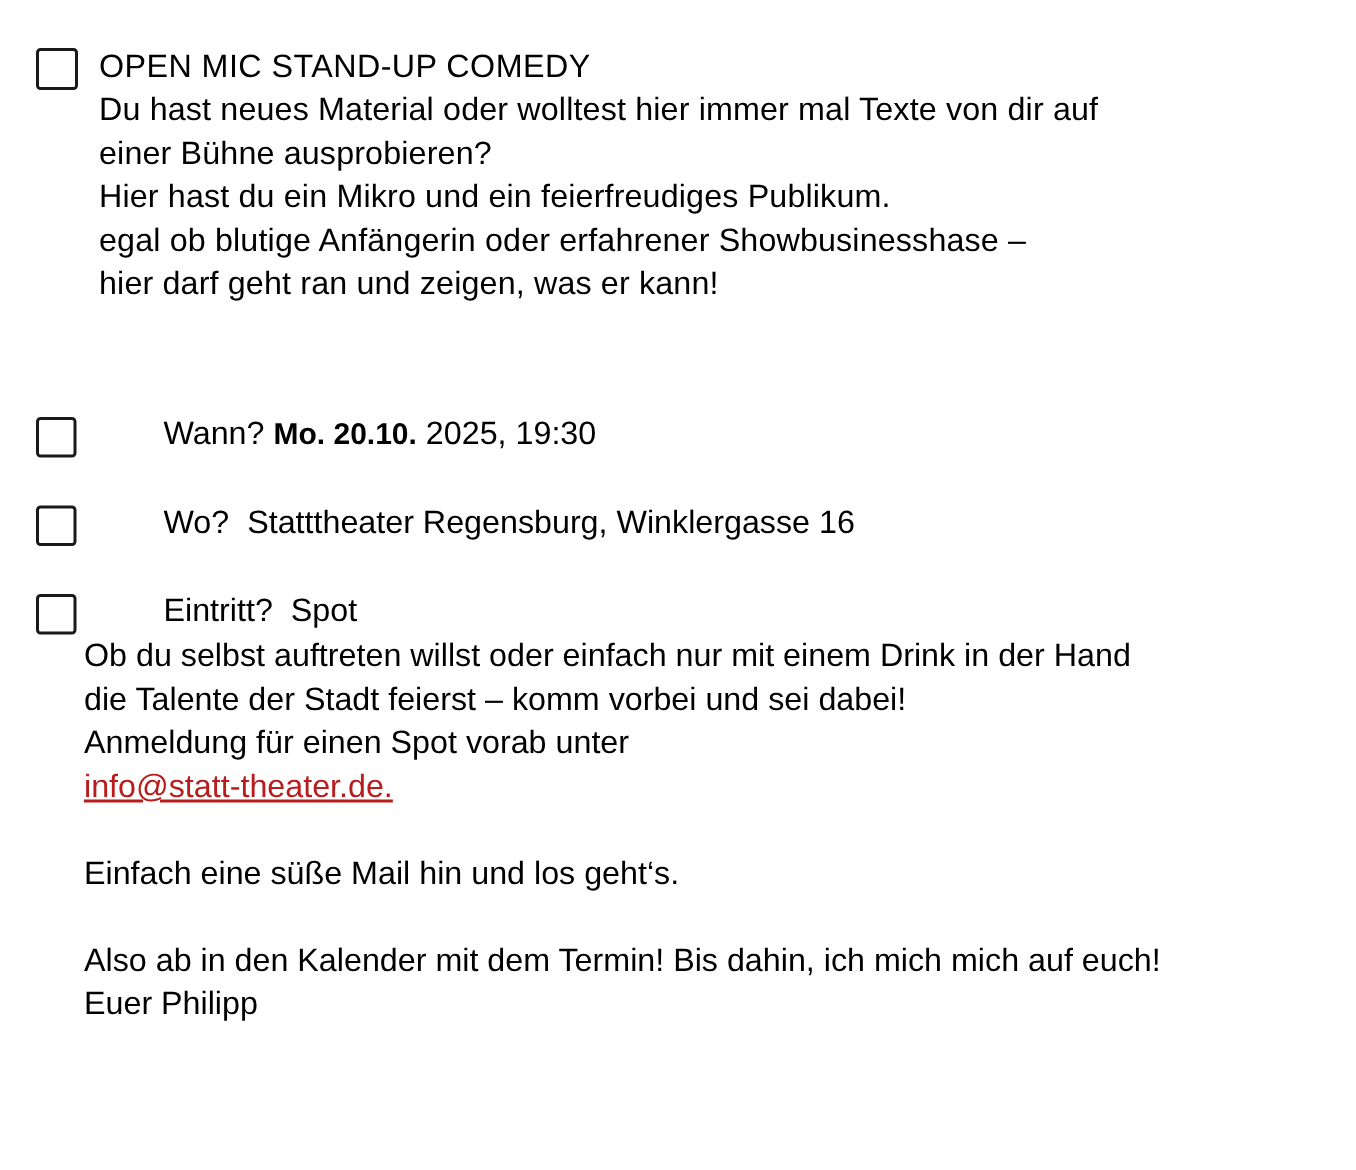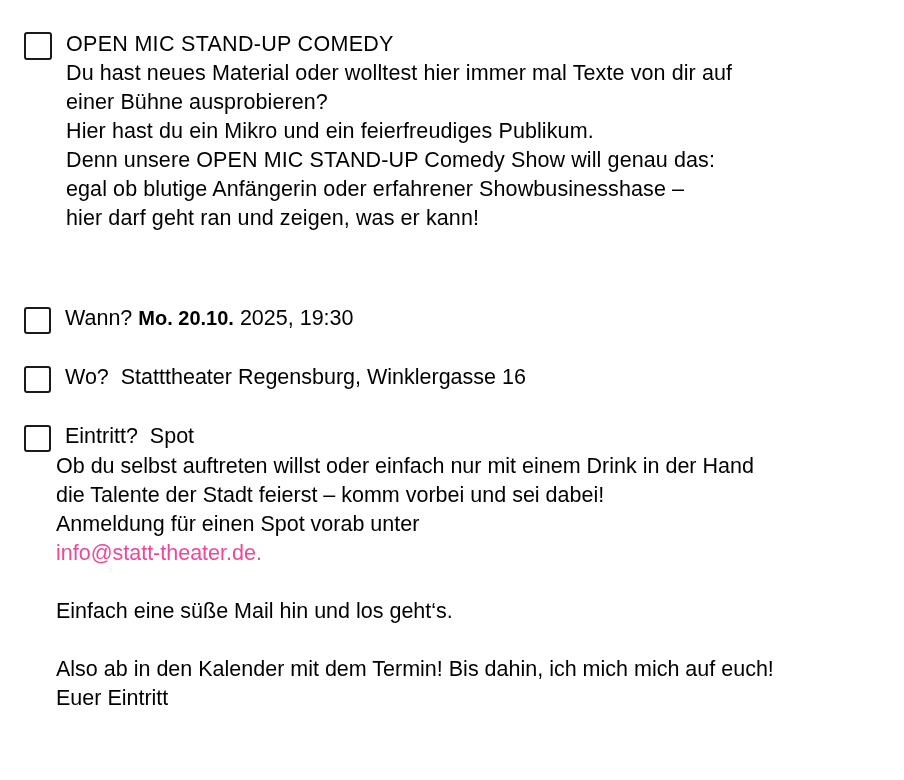--- a/index.html
+++ b/index.html
@@ -55,62 +55,63 @@
   }
   .title-line {
     font-size: 21.5px;
     line-height: 29px;
     letter-spacing: 0.3px;
   }
   .fact-row {
     display: flex;
     align-items: flex-start;
     margin-top: 30px;
+    gap: 44px;
   }
   .fact-text {
     font-size: 21.5px;
     line-height: 26px;
     padding-left: 6px;
     white-space: pre;
   }
   .fact-bold {
     font-weight: bold;
     font-size: 20px;
   }
   .closing {
     padding-left: 32px;
   }
   .closing .line {
     font-size: 21.5px;
     line-height: 29px;
     white-space: pre;
   }
   .email-link {
-    color: #ec4899;
+    color: #b91c1c;
+    text-decoration: underline;
     font-size: 21.5px;
     line-height: 29px;
     cursor: pointer;
   }
   .gap-line {
     height: 29px;
   }
 </style>
 </head>
 <body>
 
 <div class="page">
 
   <div class="block intro-block">
     <div class="checkbox"></div>
     <div class="intro-lines">
       <div class="title-line">OPEN MIC STAND-UP COMEDY</div>
       <div class="body-text line">Du hast neues Material oder wolltest hier immer mal Texte von dir auf</div>
       <div class="body-text line">einer Bühne ausprobieren?</div>
       <div class="body-text line">Hier hast du ein Mikro und ein feierfreudiges Publikum.</div>
-      <div class="body-text line">Denn unsere OPEN MIC STAND-UP Comedy Show will genau das:</div>
       <div class="body-text line">egal ob blutige Anfängerin oder erfahrener Showbusinesshase –</div>
       <div class="body-text line">hier darf geht ran und zeigen, was er kann!</div>
     </div>
   </div>
 
   <div style="height:42px"></div>
 
   <div class="fact-row">
     <div class="checkbox small"></div>
     <div class="fact-text"><span>Wann?</span><span>&nbsp;</span><span class="fact-bold">Mo. 20.10.</span><span> 2025, 19:30</span></div>
@@ -128,16 +129,16 @@
 
   <div class="closing">
     <div class="line">Ob du selbst auftreten willst oder einfach nur mit einem Drink in der Hand</div>
     <div class="line">die Talente der Stadt feierst – komm vorbei und sei dabei!</div>
     <div class="line">Anmeldung für einen Spot vorab unter</div>
     <div class="line"><span class="email-link">info@statt-theater.de.</span></div>
     <div class="gap-line"></div>
     <div class="line">Einfach eine süße Mail hin und los geht‘s.</div>
     <div class="gap-line"></div>
     <div class="line">Also ab in den Kalender mit dem Termin! Bis dahin, ich mich mich auf euch!</div>
-    <div class="line">Euer Eintritt</div>
+    <div class="line">Euer Philipp</div>
   </div>
 
 </div>
 
 </body></html>

